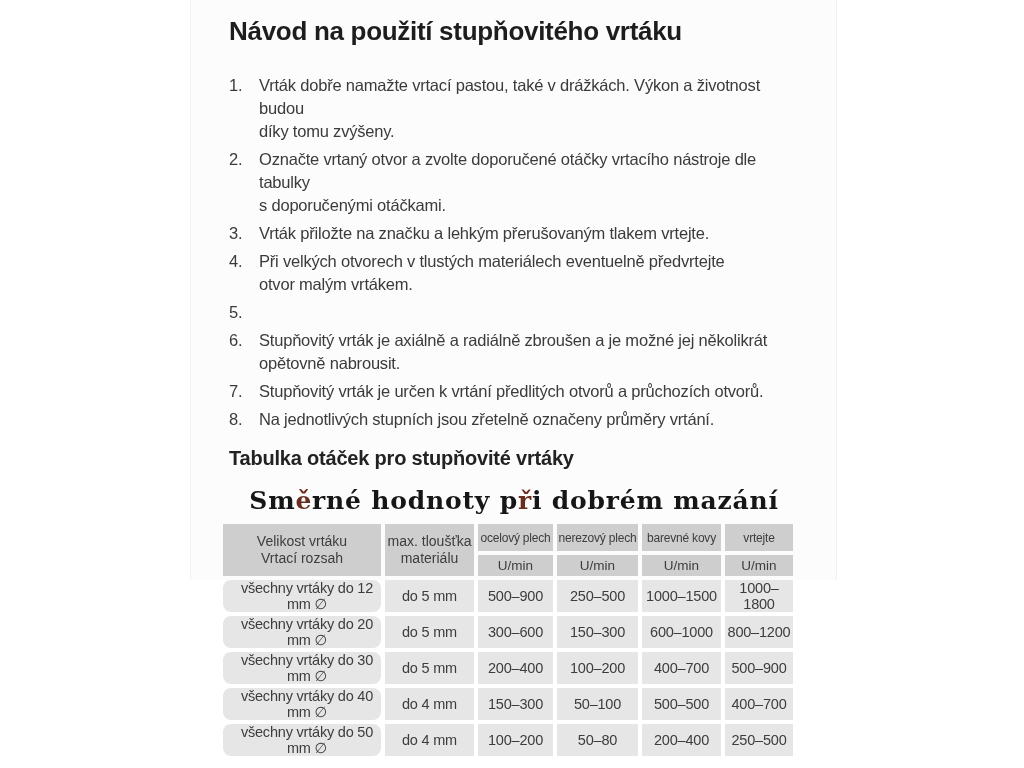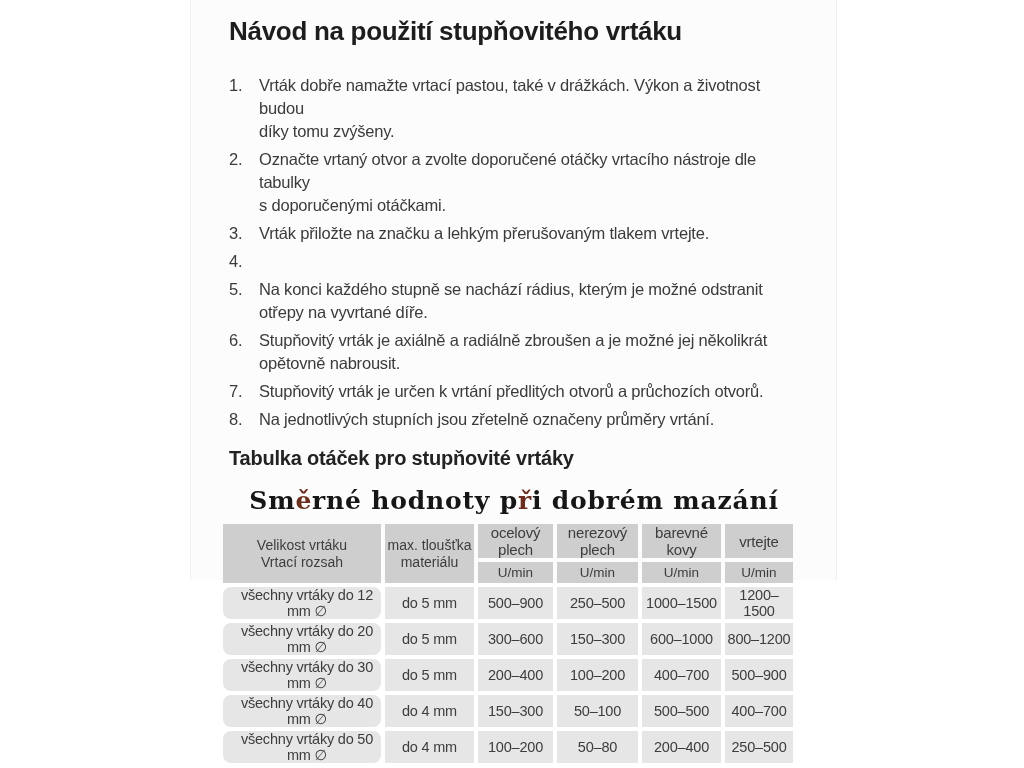--- a/index.html
+++ b/index.html
@@ -85,21 +85,21 @@
     vertical-align: middle;
     overflow: hidden;
   }
   .hdr { background: #cecece; }
   .cell { background: #e6e6e6; }
   th.col-double {
     font-size: 14px;
     line-height: 17px;
     white-space: pre-line;
   }
-  th.mat { font-size: 15px; height: 27px; letter-spacing: -0.2px; }
+  th.mat { font-size: 12px; height: 27px; letter-spacing: -0.2px; }
   th.unit { font-size: 13.5px; height: 21px; }
   td.cell { height: 25px; font-size: 14.5px; letter-spacing: -0.2px; }
   td.size { text-align: left; padding-left: 10px; border-radius: 8px; }
 </style>
 </head>
 <body>
 
 <div class="page">
   <div class="scan">
 
@@ -115,25 +115,25 @@
         <span class="num">2.</span>
         <span class="txt">Označte vrtaný otvor a zvolte doporučené otáčky vrtacího nástroje dle tabulky
 s doporučenými otáčkami.</span>
       </li>
       <li>
         <span class="num">3.</span>
         <span class="txt">Vrták přiložte na značku a lehkým přerušovaným tlakem vrtejte.</span>
       </li>
       <li>
         <span class="num">4.</span>
+        <span class="txt">Při velkých otvorech v tlustých materiálech eventuelně předvrtejte
+otvor malým vrtákem.</span>
       </li>
       <li>
         <span class="num">5.</span>
-        <span class="txt">Na konci každého stupně se nachází rádius, kterým je možné odstranit
-otřepy na vyvrtané díře.</span>
       </li>
       <li>
         <span class="num">6.</span>
         <span class="txt">Stupňovitý vrták je axiálně a radiálně zbroušen a je možné jej několikrát
 opětovně nabrousit.</span>
       </li>
       <li>
         <span class="num">7.</span>
         <span class="txt">Stupňovitý vrták je určen k vrtání předlitých otvorů a průchozích otvorů.</span>
       </li>
@@ -174,21 +174,21 @@
           <th class="hdr unit">U/min</th>
         </tr>
       </thead>
       <tbody>
         <tr>
           <td class="cell size">všechny vrtáky do 12 mm ∅</td>
           <td class="cell">do 5 mm</td>
           <td class="cell">500–900</td>
           <td class="cell">250–500</td>
           <td class="cell">1000–1500</td>
-          <td class="cell">1200–1500</td>
+          <td class="cell">1000–1800</td>
         </tr>
         <tr>
           <td class="cell size">všechny vrtáky do 20 mm ∅</td>
           <td class="cell">do 5 mm</td>
           <td class="cell">300–600</td>
           <td class="cell">150–300</td>
           <td class="cell">600–1000</td>
           <td class="cell">800–1200</td>
         </tr>
         <tr>

